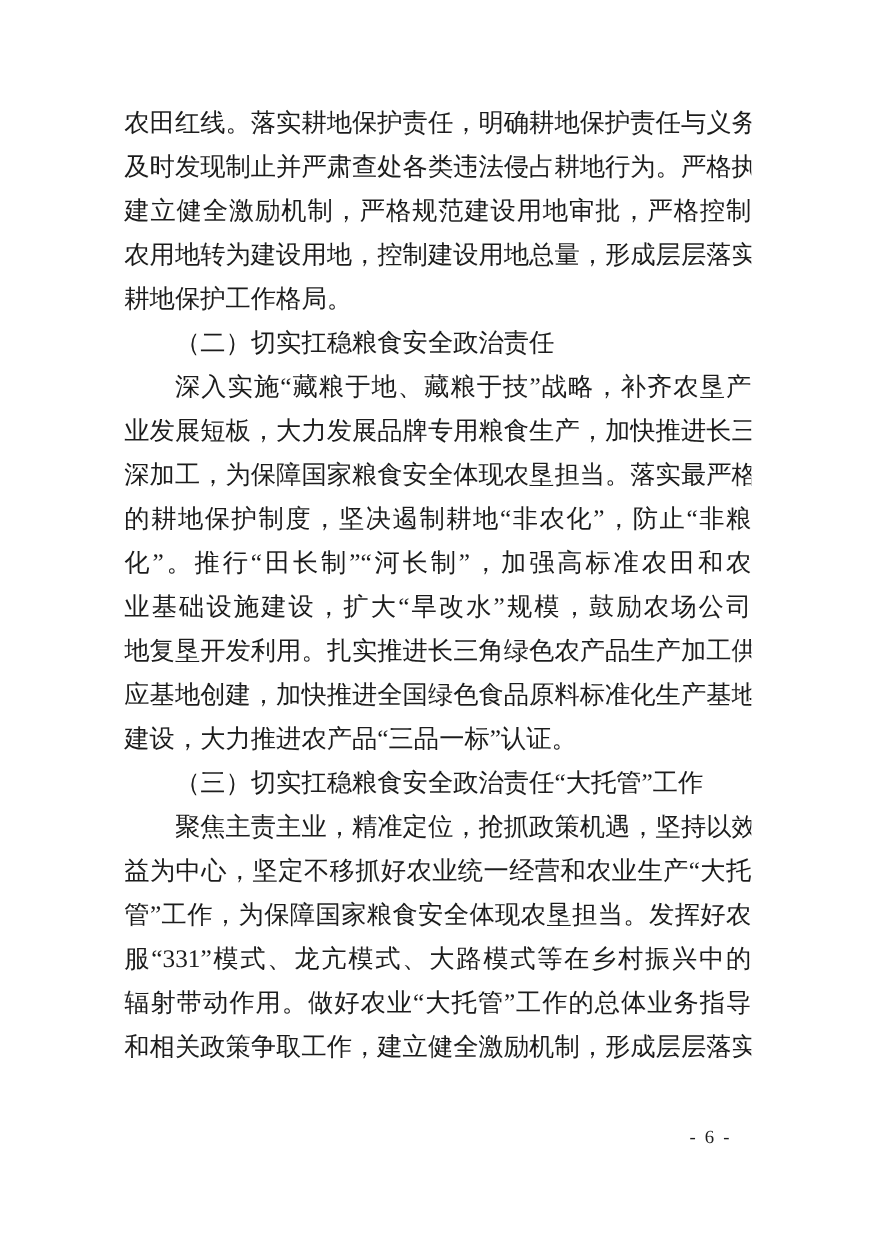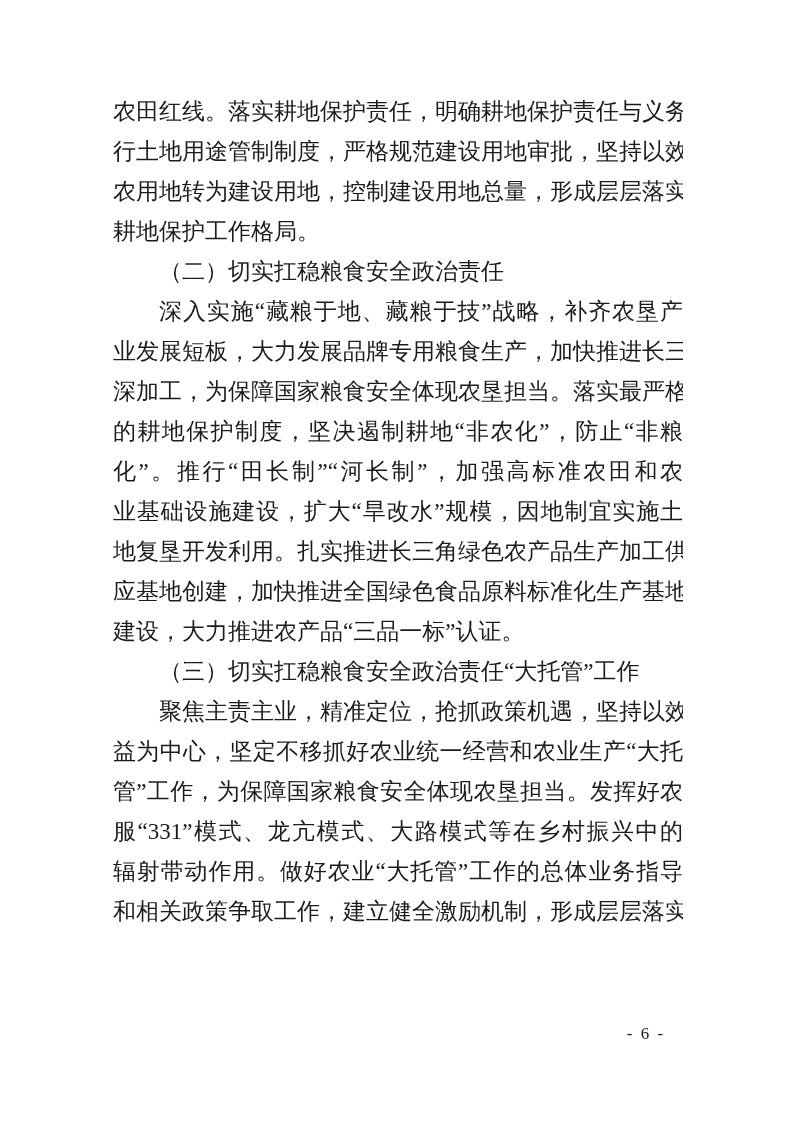--- a/index.html
+++ b/index.html
@@ -51,30 +51,31 @@
     letter-spacing: 2px;
     color: #1c1c1c;
   }
 </style>
 </head>
 <body>
 
 <div class="page">
   <div class="content" id="doc-content">
       <div class="line fill">农田红线。落实耕地保护责任，明确耕地保护责任与义务，</div>
-      <div class="line fill">行土地用途管制制度，严格规范建设用地审批，坚持以效</div>
+      <div class="line fill">及时发现制止并严肃查处各类违法侵占耕地行为。严格执</div>
+      <div class="line fill">建立健全激励机制，严格规范建设用地审批，严格控制</div>
       <div class="line fill">农用地转为建设用地，控制建设用地总量，形成层层落实</div>
       <div class="line end">耕地保护工作格局。</div>
       <div class="line end indent">（二）切实扛稳粮食安全政治责任</div>
       <div class="line fill indent">深入实施“藏粮于地、藏粮于技”战略，补齐农垦产</div>
       <div class="line fill">业发展短板，大力发展品牌专用粮食生产，加快推进长三</div>
       <div class="line fill">深加工，为保障国家粮食安全体现农垦担当。落实最严格</div>
       <div class="line fill">的耕地保护制度，坚决遏制耕地“非农化”，防止“非粮</div>
       <div class="line fill">化”。推行“田长制”“河长制”，加强高标准农田和农</div>
-      <div class="line fill">业基础设施建设，扩大“旱改水”规模，因地制宜实施土</div>
+      <div class="line fill">业基础设施建设，扩大“旱改水”规模，鼓励农场公司</div>
       <div class="line fill">地复垦开发利用。扎实推进长三角绿色农产品生产加工供</div>
       <div class="line fill">应基地创建，加快推进全国绿色食品原料标准化生产基地</div>
       <div class="line end">建设，大力推进农产品“三品一标”认证。</div>
       <div class="line end indent">（三）切实扛稳粮食安全政治责任“大托管”工作</div>
       <div class="line fill indent">聚焦主责主业，精准定位，抢抓政策机遇，坚持以效</div>
       <div class="line fill">益为中心，坚定不移抓好农业统一经营和农业生产“大托</div>
       <div class="line fill">管”工作，为保障国家粮食安全体现农垦担当。发挥好农</div>
       <div class="line fill">服“331”模式、龙亢模式、大路模式等在乡村振兴中的</div>
       <div class="line fill">辐射带动作用。做好农业“大托管”工作的总体业务指导</div>
       <div class="line fill">和相关政策争取工作，建立健全激励机制，形成层层落实</div>

